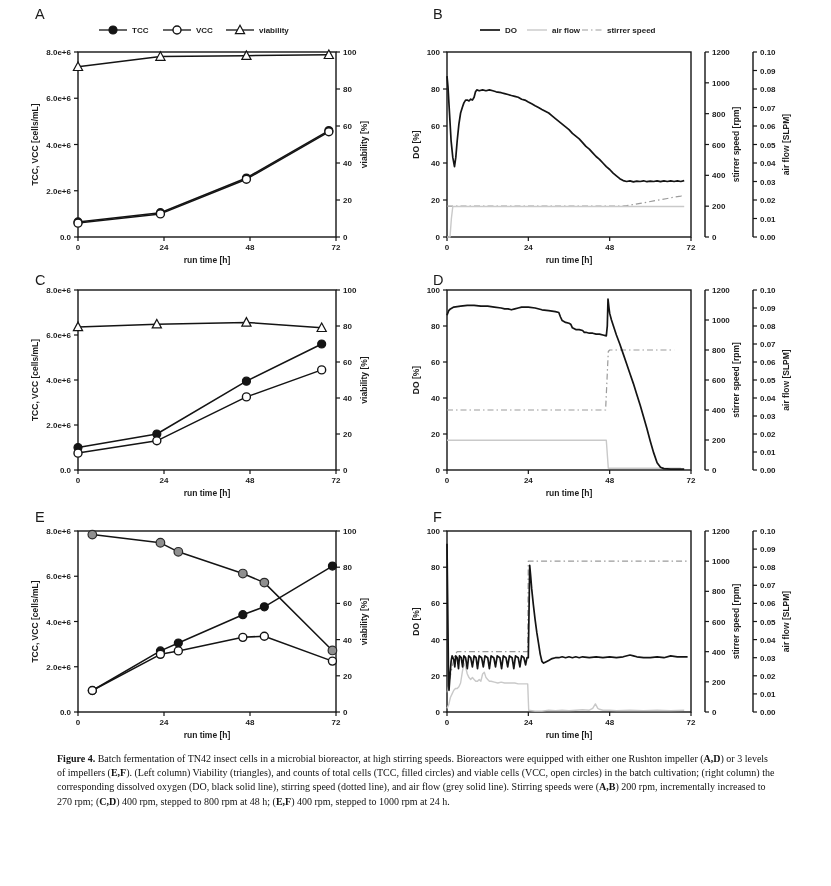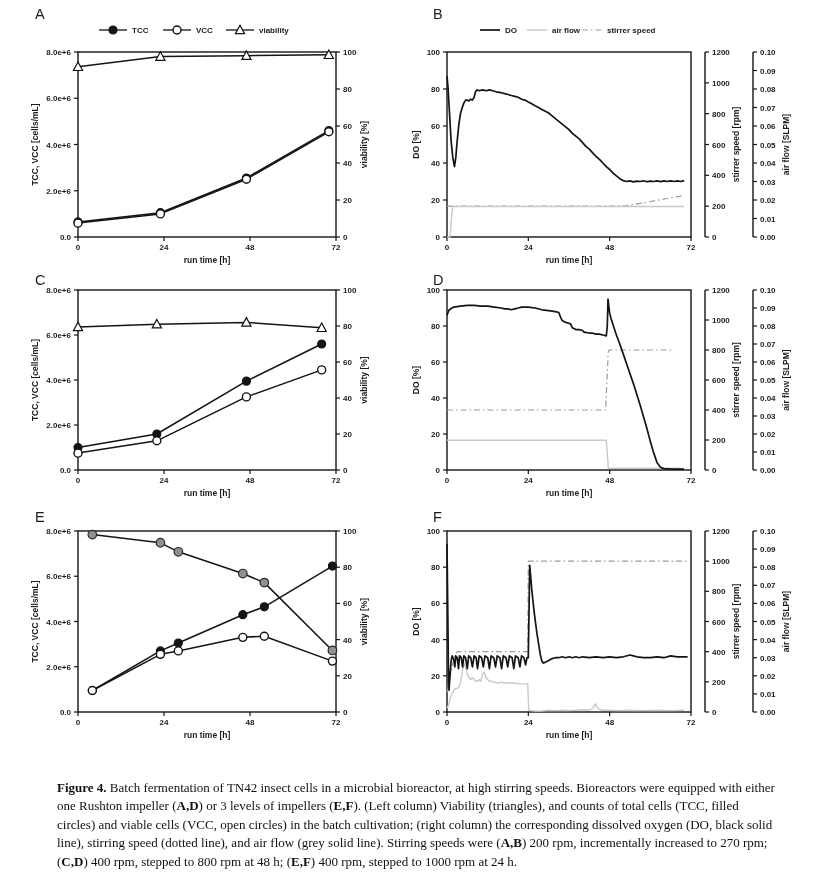--- a/index.html
+++ b/index.html
@@ -5,22 +5,22 @@
   html,body{margin:0;padding:0;background:#ffffff;}
   #page{position:relative;width:831px;height:886px;background:#fff;overflow:hidden;
         font-family:"Liberation Sans",sans-serif;}
   .panel{position:absolute;}
   .panel-letter{position:absolute;font-size:14.5px;font-weight:500;color:#1c1c1c;
         font-family:"Liberation Sans",sans-serif;}
   svg text{font-family:"Liberation Sans",sans-serif;fill:#1c1c1c;}
   .tk{font-size:8px;font-weight:bold;}
   .at{font-size:8.5px;font-weight:bold;}
   .lg{font-size:8px;font-weight:bold;}
-  #caption{position:absolute;left:57px;top:766px;width:719px;
-        font-family:"Liberation Serif",serif;font-size:13px;line-height:1.42;color:#111;}
+  #caption{position:absolute;left:57px;top:742px;width:719px;
+        font-family:"Liberation Serif",serif;font-size:10px;line-height:1.42;color:#111;}
   #caption .b{font-weight:bold;}
 </style>
 </head>
 <body>
 
 <div id="page">
 
   <div class="panel" style="left: 0px; top: 0px; width: 405px; height: 268px;">
     <div class="panel-letter" style="left: 35px; top: 6px;">A</div>
     <svg width="405" height="268">

